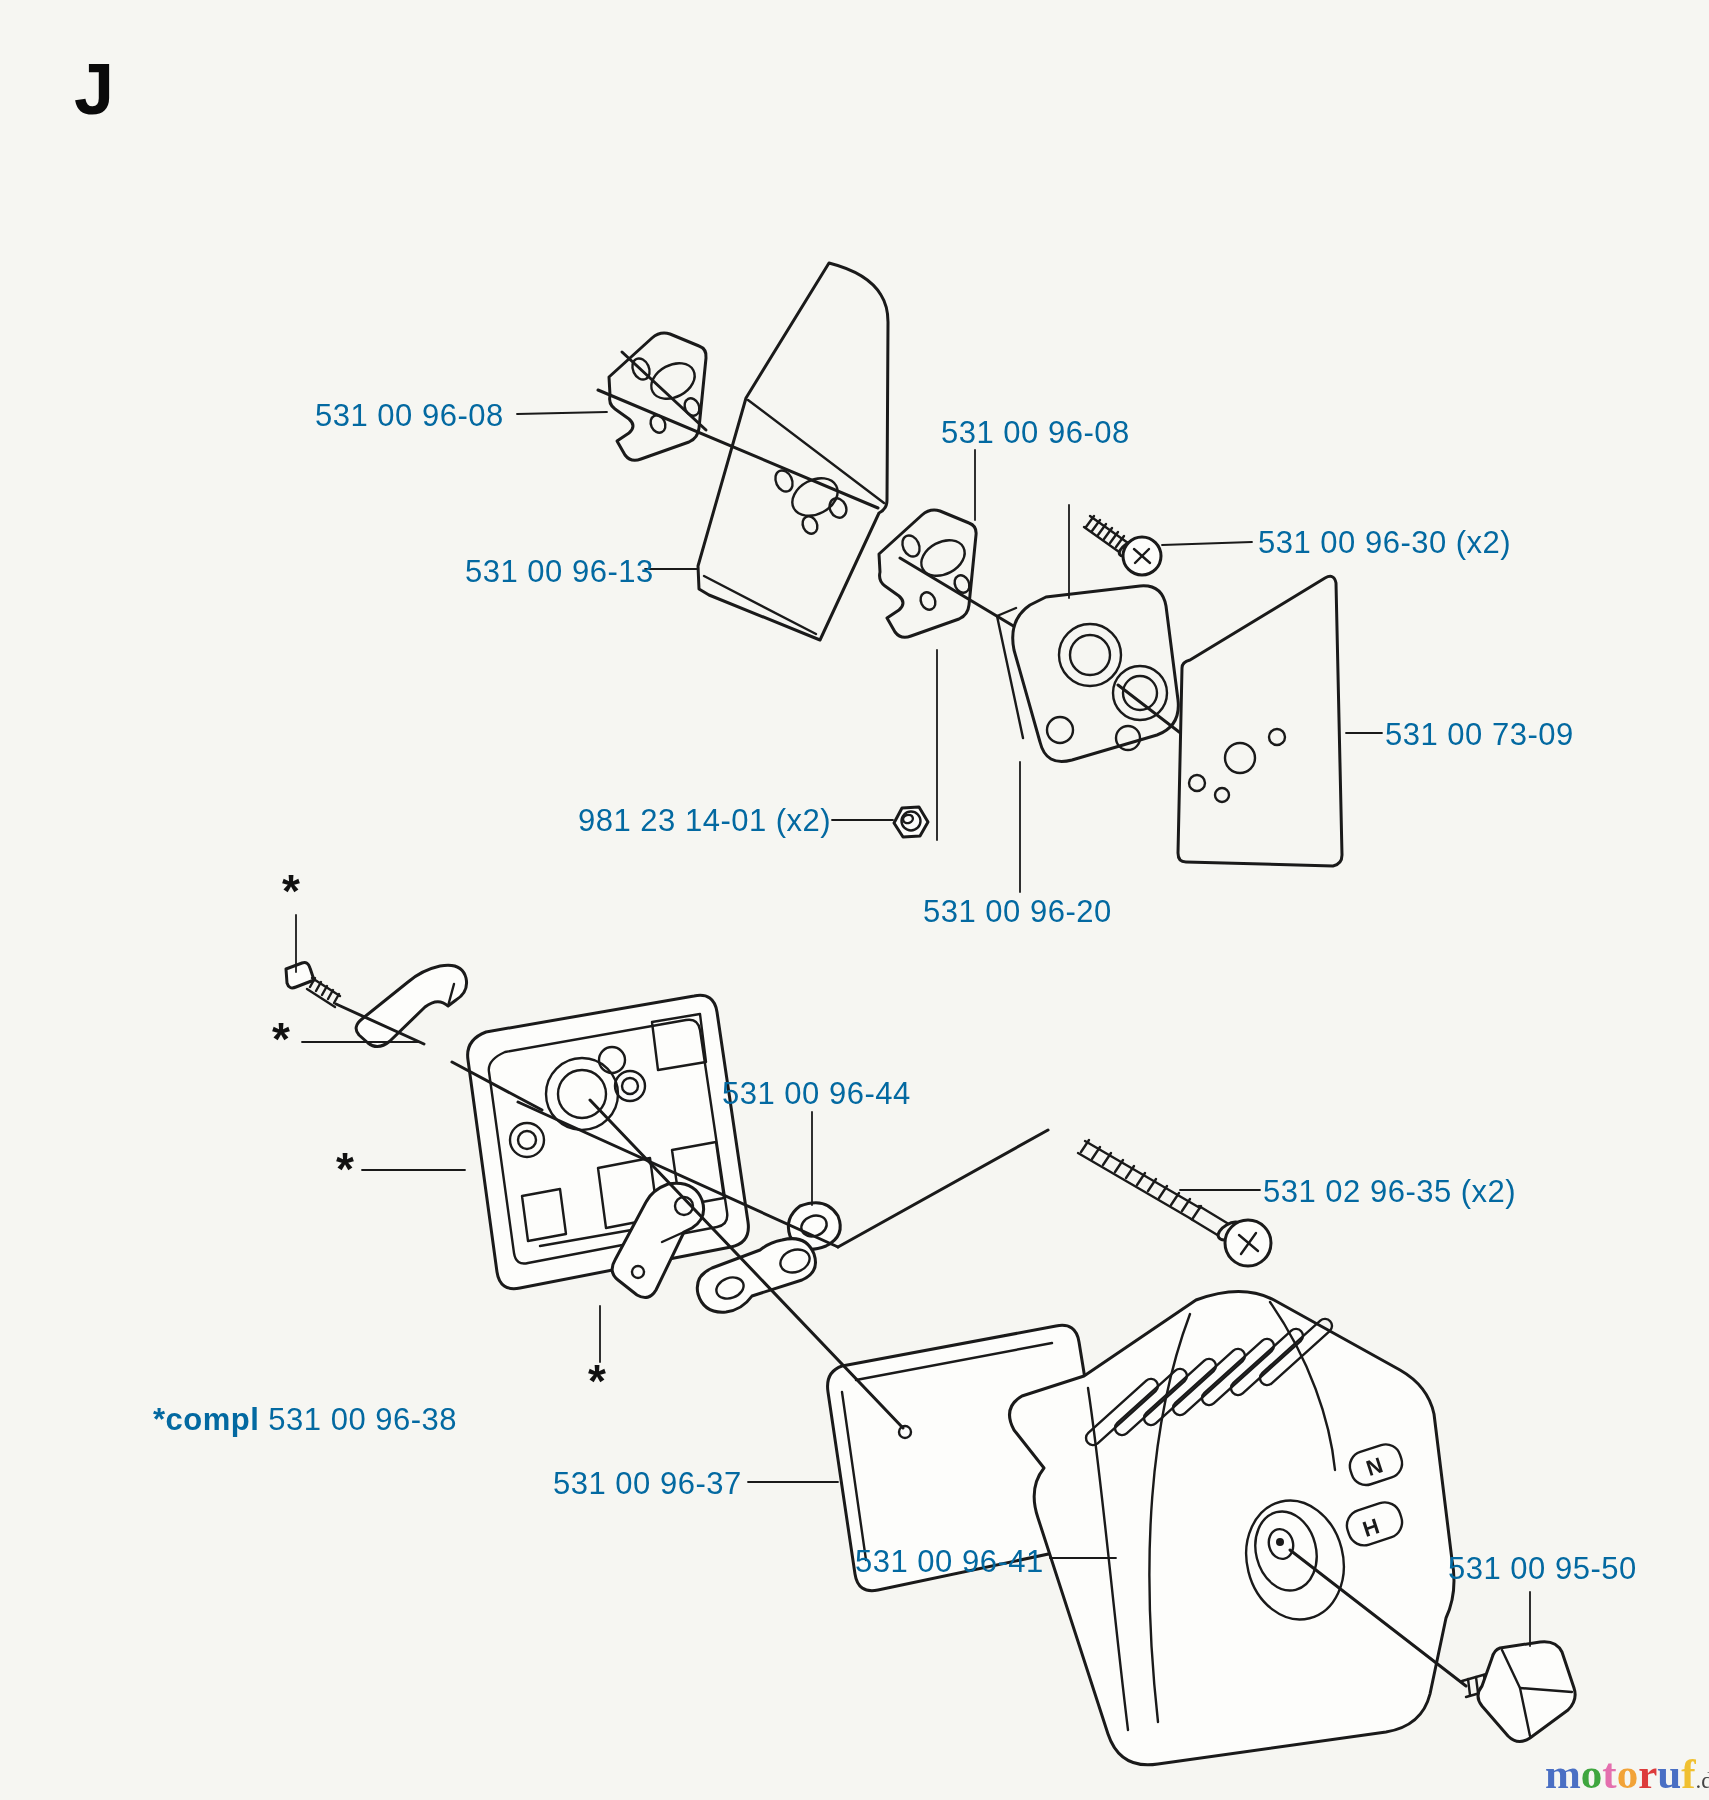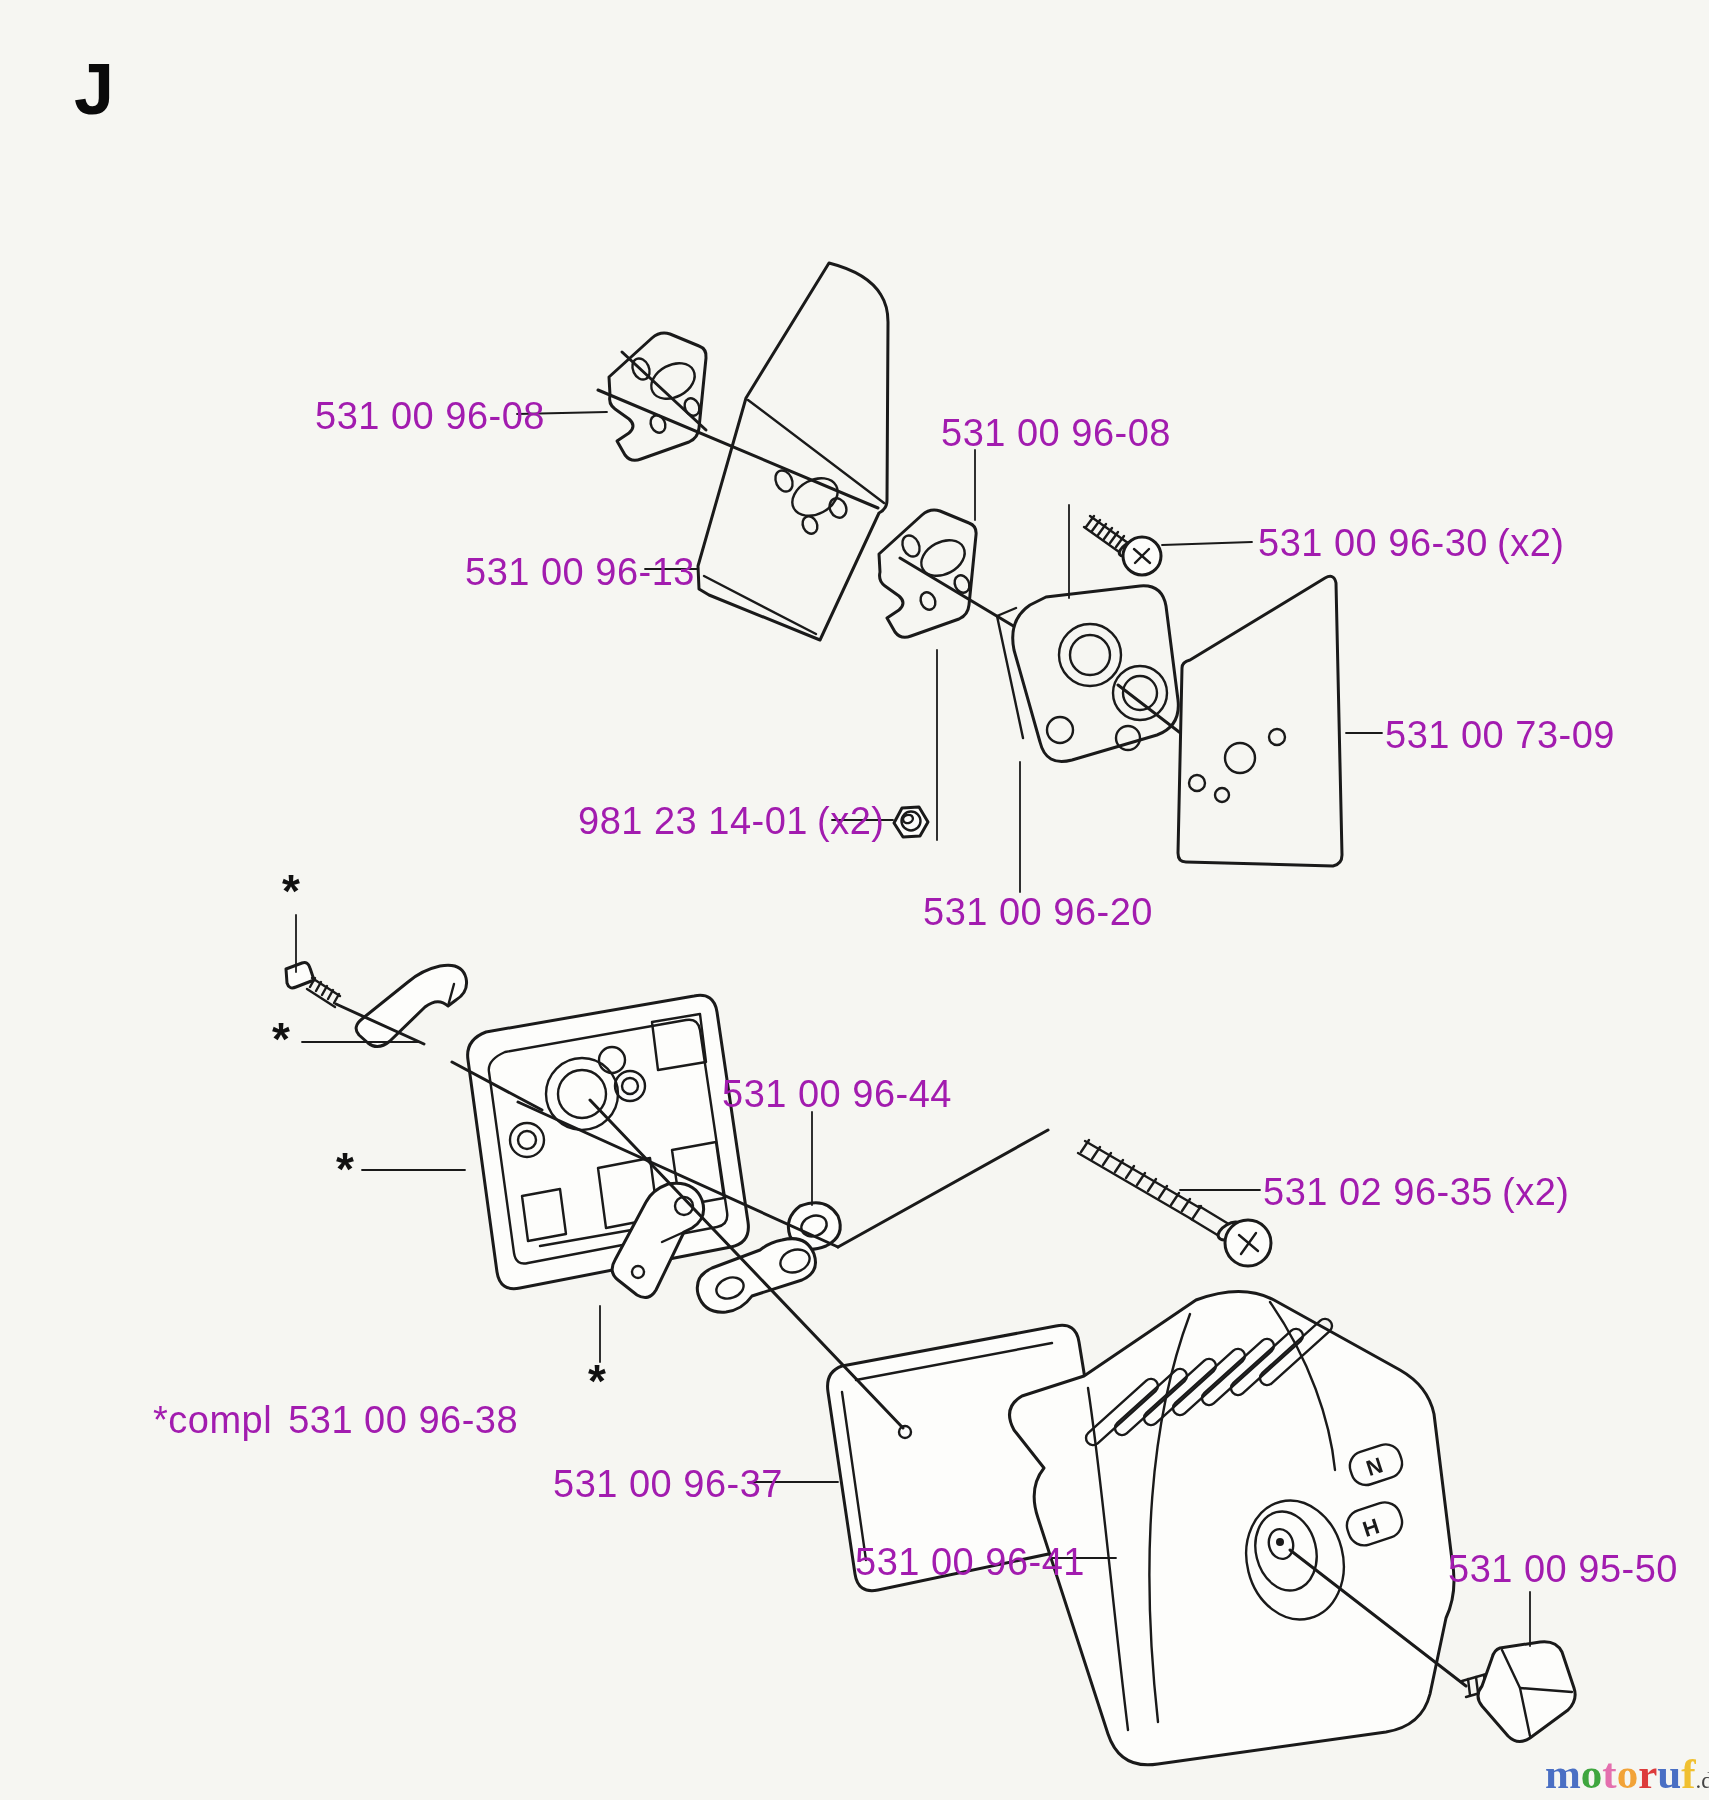--- a/index.html
+++ b/index.html
@@ -2,25 +2,25 @@
 <html><head>
 <meta charset="utf-8">
 <style>
   html,body{margin:0;padding:0;background:#e8e8e8;}
   #stage{
     position:relative;width:1709px;height:1800px;background:#f6f6f2;
     font-family:"Liberation Sans", sans-serif;color:#161616;overflow:hidden;
   }
   #drawing{position:absolute;left:0;top:0;}
   .lbl{
-    position:absolute;font-size:38px;letter-spacing:.5px;white-space:nowrap;
-    color:#a21caf;line-height:36px;
+    position:absolute;font-size:31px;letter-spacing:.5px;white-space:nowrap;
+    color:#0369a1;line-height:36px;
   }
   .lbl .qty{font-weight:400;margin-left:9px;}
-  .lbl .bold{font-weight:400;margin-right:16px;}
+  .lbl .bold{font-weight:700;margin-right:9px;}
   .ast{
     position:absolute;font-size:46px;font-weight:700;line-height:46px;color:#111;
   }
   .section-letter{
     position:absolute;left:74px;top:48px;font-size:72px;font-weight:700;color:#0a0a0a;
   }
   .logo{
     position:absolute;left:1545px;top:1752px;
     font-family:"Liberation Serif", serif;font-weight:700;font-size:43px;line-height:43px;
     white-space:nowrap;

